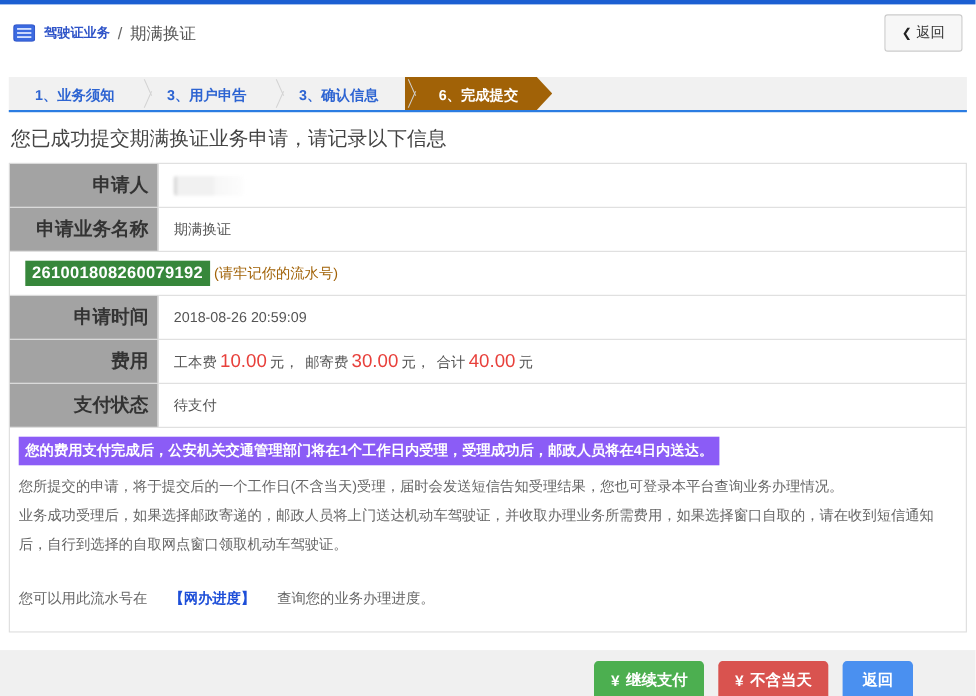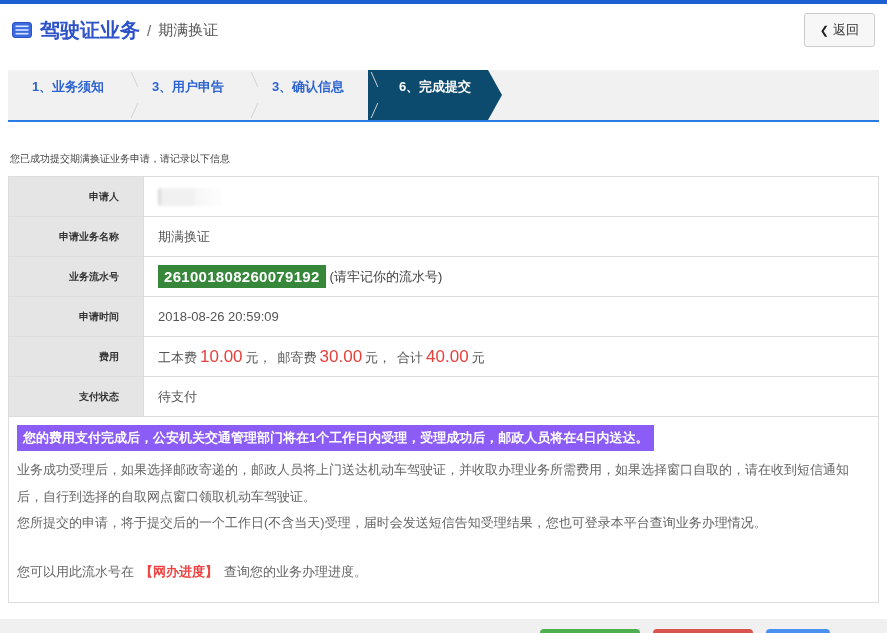--- a/index.html
+++ b/index.html
@@ -7,66 +7,66 @@
   body { font-family: "Liberation Sans", "DejaVu Sans", sans-serif; color: #444; }
 
   .topbar { height: 4px; background: #1b5fd2; }
 
   .page { padding: 0 8px; }
 
   
   .hdr { height: 52px; display: flex; align-items: center; justify-content: space-between; padding: 0 4px; }
   .hdr-left { display: flex; align-items: center; }
   .doc-icon { width: 20px; height: 16px; margin-right: 8px; display: inline-block; }
-  .hdr-title { font-size: 20px; font-weight: bold; color: #2e53c8; }
+  .hdr-title { font-size: 12px; font-weight: bold; color: #2e53c8; }
   .hdr-sep { font-size: 15px; color: #666; margin: 0 7px; }
   .hdr-sub { font-size: 15px; color: #555; }
   .back-btn { display: inline-flex; align-items: center; gap: 4px; background: #f7f7f7; border: 1px solid #ccc;
     border-radius: 3px; padding: 7px 15px; font-size: 13px; color: #333; cursor: pointer;
     font-family: inherit; }
   .back-btn .chev { font-size: 11px; color: #222; font-weight: bold; }
 
   
-  .steps { margin-top: 14px; display: flex; background: #f1f1f1; height: 52px;
+  .steps { margin-top: 14px; display: flex; background: #f1f1f1; height: 32px;
     border-bottom: 2px solid #2b7ce2; }
   .step { position: relative; width: 120px; line-height: 34px; text-align: center;
     font-size: 13px; font-weight: bold; color: #2d64d2; cursor: pointer; }
   .step:not(.active)::before { content: ""; position: absolute; right: -7px; top: 2px; height: 15px; width: 12px;
     border-right: 1px solid #d2d2d2; transform: skewX(24deg); z-index: 2; }
   .step:not(.active)::after  { content: ""; position: absolute; right: -7px; bottom: 2px; height: 15px; width: 12px;
     border-right: 1px solid #d2d2d2; transform: skewX(-24deg); z-index: 2; }
-  .step.active { width: 134px; background: #0c4a6e; color: #fff;
+  .step.active { width: 134px; background: #a16207; color: #fff;
     clip-path: polygon(0 0, calc(100% - 14px) 0, 100% 50%, calc(100% - 14px) 100%, 0 100%); }
 
-  .success { font-size: 10px; color: #444; padding: 30px 2px 10px; }
+  .success { font-size: 18px; color: #444; padding: 12px 2px 10px; }
 
   
   .info-box { border: 1px solid #ddd; }
   .irow { display: flex; border-bottom: 1px solid #ddd; min-height: 40px; align-items: stretch; }
-  .irow .lbl { width: 135px; background: #e5e5e5; border-right: 1px solid #ddd;
-    display: flex; align-items: center; justify-content: flex-end; padding-right: 24px;
-    font-size: 10px; font-weight: bold; color: #333; }
+  .irow .lbl { width: 135px; background: #a3a3a3; border-right: 1px solid #ddd;
+    display: flex; align-items: center; justify-content: flex-end; padding-right: 8px;
+    font-size: 17px; font-weight: bold; color: #333; }
   .irow .val { flex: 1; display: flex; align-items: center; padding-left: 14px;
     font-size: 13px; color: #555; }
   .redacted { display: inline-block; width: 64px; height: 18px; border-radius: 3px;
     background: linear-gradient(90deg, #d9d9d9 0 3px, #f1f1f1 3px 55%, #f7f7f7 60%, #fdfdfd);
     filter: blur(1.5px); }
   .serial-badge { display: inline-block; background: #37873b; color: #fff; font-weight: bold;
     font-size: 15px; padding: 3px 6px; letter-spacing: .3px; }
-  .serial-note { color: #404040; margin-left: 4px; }
+  .serial-note { color: #a16207; margin-left: 4px; }
   .fee-num { font-size: 17px; font-weight: normal; color: #e8403b; margin: 0 3px; }
   .fee-seg { margin-right: 6px; }
 
   
   .notice { padding: 8px 8px 16px; border-bottom: none; }
   .banner { display: inline-block; background: #8b5cf6; color: #fff; font-weight: bold;
     font-size: 13px; padding: 4px 6px; margin-bottom: 6px; }
   .notice p { font-size: 13px; color: #666; line-height: 2.05; }
   .hint { margin-top: 22px; }
-  .hint b { color: #ef4444; margin: 0 6px; }
+  .hint b { color: #1d4ed8; margin: 0 20px; }
 
   
   .footer { margin-top: 16px; height: 57px; background: #f0f0f0;
     display: flex; align-items: center; justify-content: flex-end; gap: 13px; padding-right: 57px; }
   .btn { border: none; border-radius: 4px; color: #fff; font-size: 14px; font-weight: bold;
     padding: 9px 15px; cursor: pointer; display: inline-flex; align-items: center; gap: 6px;
     font-family: inherit; }
   .btn .yen { font-size: 14px; }
   .btn-green { background: #4caf50; }
   .btn-red   { background: #d9534f; }
@@ -117,21 +117,20 @@
         <span class="redacted"></span>
       </div>
     </div>
 
     <div class="irow">
       <div class="lbl">申请业务名称</div>
       <div class="val">期满换证</div>
     </div>
 
     <div class="irow">
-      <div class="lbl">业务流水号</div>
       <div class="val">
         <span class="serial-badge">261001808260079192</span>
         <span class="serial-note">(请牢记你的流水号)</span>
       </div>
     </div>
 
     <div class="irow">
       <div class="lbl">申请时间</div>
       <div class="val">2018-08-26 20:59:09</div>
     </div>
@@ -145,22 +144,22 @@
       </div>
     </div>
 
     <div class="irow">
       <div class="lbl">支付状态</div>
       <div class="val">待支付</div>
     </div>
 
     <div class="notice">
       <div class="banner">您的费用支付完成后，公安机关交通管理部门将在1个工作日内受理，受理成功后，邮政人员将在4日内送达。</div>
+      <p>您所提交的申请，将于提交后的一个工作日(不含当天)受理，届时会发送短信告知受理结果，您也可登录本平台查询业务办理情况。</p>
       <p>业务成功受理后，如果选择邮政寄递的，邮政人员将上门送达机动车驾驶证，并收取办理业务所需费用，如果选择窗口自取的，请在收到短信通知后，自行到选择的自取网点窗口领取机动车驾驶证。</p>
-      <p>您所提交的申请，将于提交后的一个工作日(不含当天)受理，届时会发送短信告知受理结果，您也可登录本平台查询业务办理情况。</p>
       <p class="hint">
         <span>您可以用此流水号在</span><b>【网办进度】</b><span>查询您的业务办理进度。</span>
       </p>
     </div>
 
   </div>
 </div>
 
 <div class="footer">
   <button class="btn btn-green">

